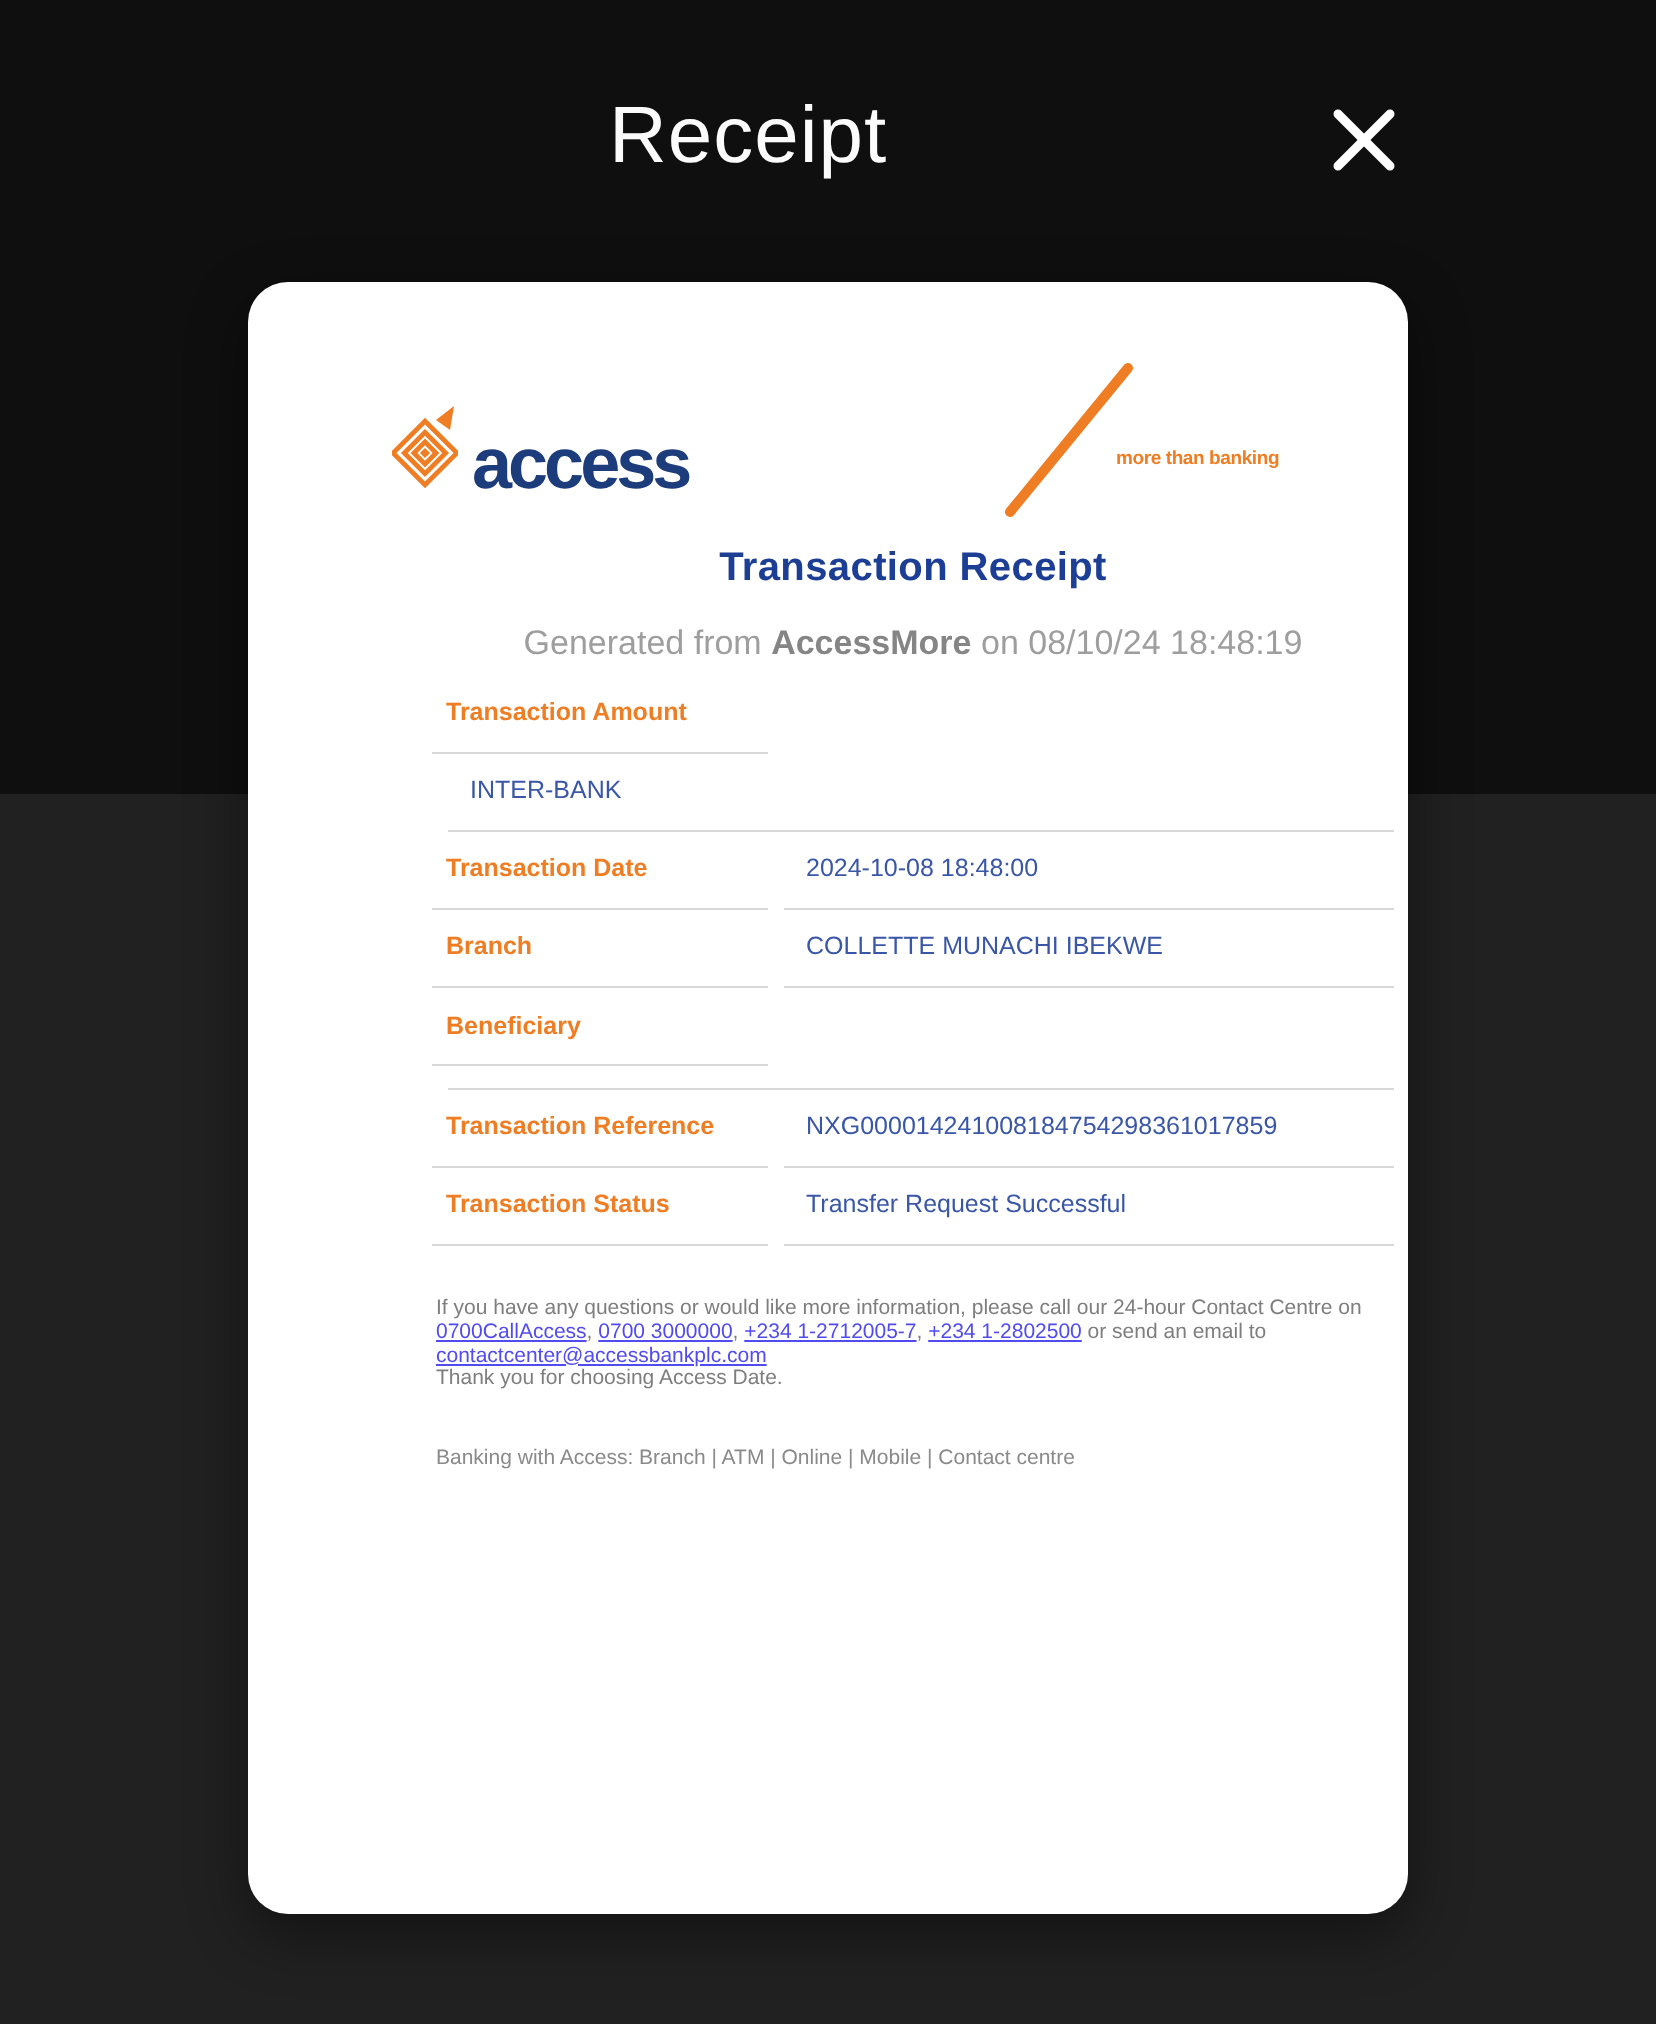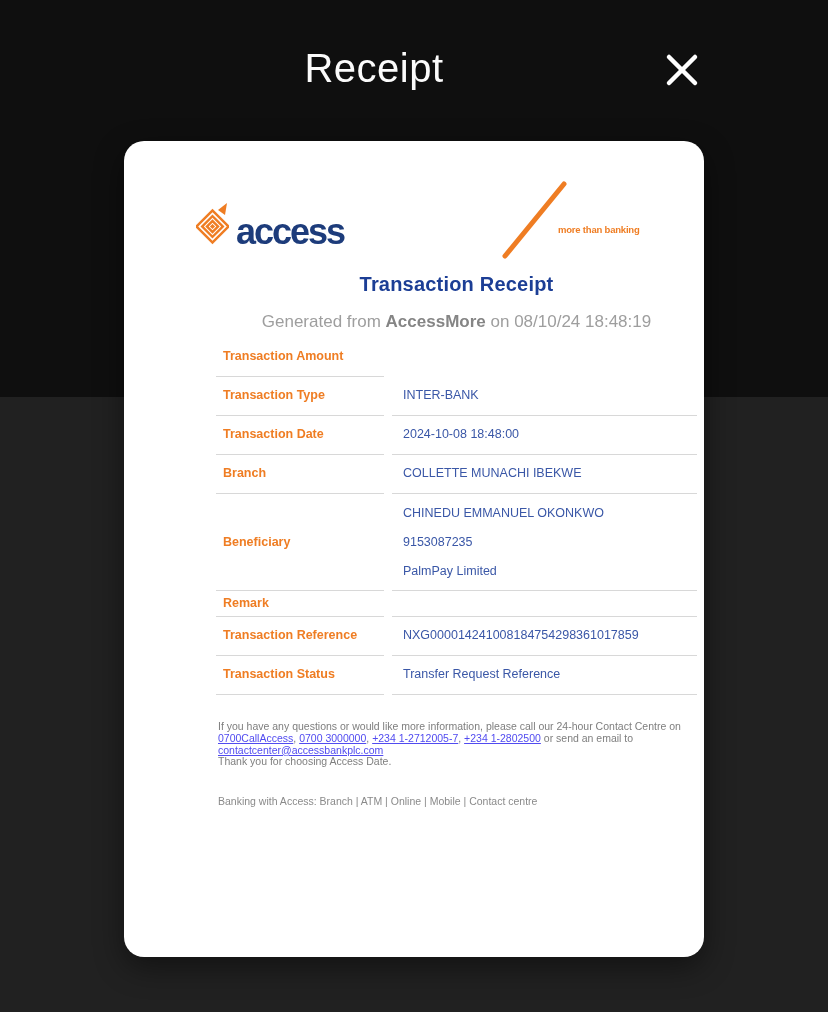--- a/index.html
+++ b/index.html
@@ -191,59 +191,52 @@
       <b>AccessMore</b>
       <span>on</span>
       <span>08/10/24 18:48:19</span>
     </div>
 
     <div class="rtable">
         <div class="row">
           <div class="cell-label">Transaction Amount</div>
         </div>
         <div class="row">
-          <div class="cell-label">Transaction Type</div>
           <div class="cell-value">
             <div class="value-line">INTER-BANK</div>
           </div>
         </div>
         <div class="row">
           <div class="cell-label">Transaction Date</div>
           <div class="cell-value">
             <div class="value-line">2024-10-08 18:48:00</div>
           </div>
         </div>
         <div class="row">
           <div class="cell-label">Branch</div>
           <div class="cell-value">
             <div class="value-line">COLLETTE MUNACHI IBEKWE</div>
           </div>
         </div>
         <div class="row row-multi">
           <div class="cell-label">Beneficiary</div>
-          <div class="cell-value">
-            <div class="value-line">CHINEDU EMMANUEL OKONKWO</div>
-            <div class="value-line">9153087235</div>
-            <div class="value-line">PalmPay Limited</div>
-          </div>
         </div>
         <div class="row row-empty">
-          <div class="cell-label">Remark</div>
           <div class="cell-value"></div>
         </div>
         <div class="row">
           <div class="cell-label">Transaction Reference</div>
           <div class="cell-value">
             <div class="value-line">NXG000014241008184754298361017859</div>
           </div>
         </div>
         <div class="row">
           <div class="cell-label">Transaction Status</div>
           <div class="cell-value">
-            <div class="value-line">Transfer Request Reference</div>
+            <div class="value-line">Transfer Request Successful</div>
           </div>
         </div>
       </div>
 
     <p class="contact-paragraph">If you have any questions or would like more information, please call our 24-hour Contact Centre on <a>0700CallAccess</a>, <a>0700 3000000</a>, <a>+234 1-2712005-7</a>, <a>+234 1-2802500</a> or send an email to <a>contactcenter@accessbankplc.com</a><br><span>Thank you for choosing Access Date.</span></p>
 
     <div class="banking-line">Banking with Access: Branch | ATM | Online | Mobile | Contact centre</div>
   </div>
 
 </div>

